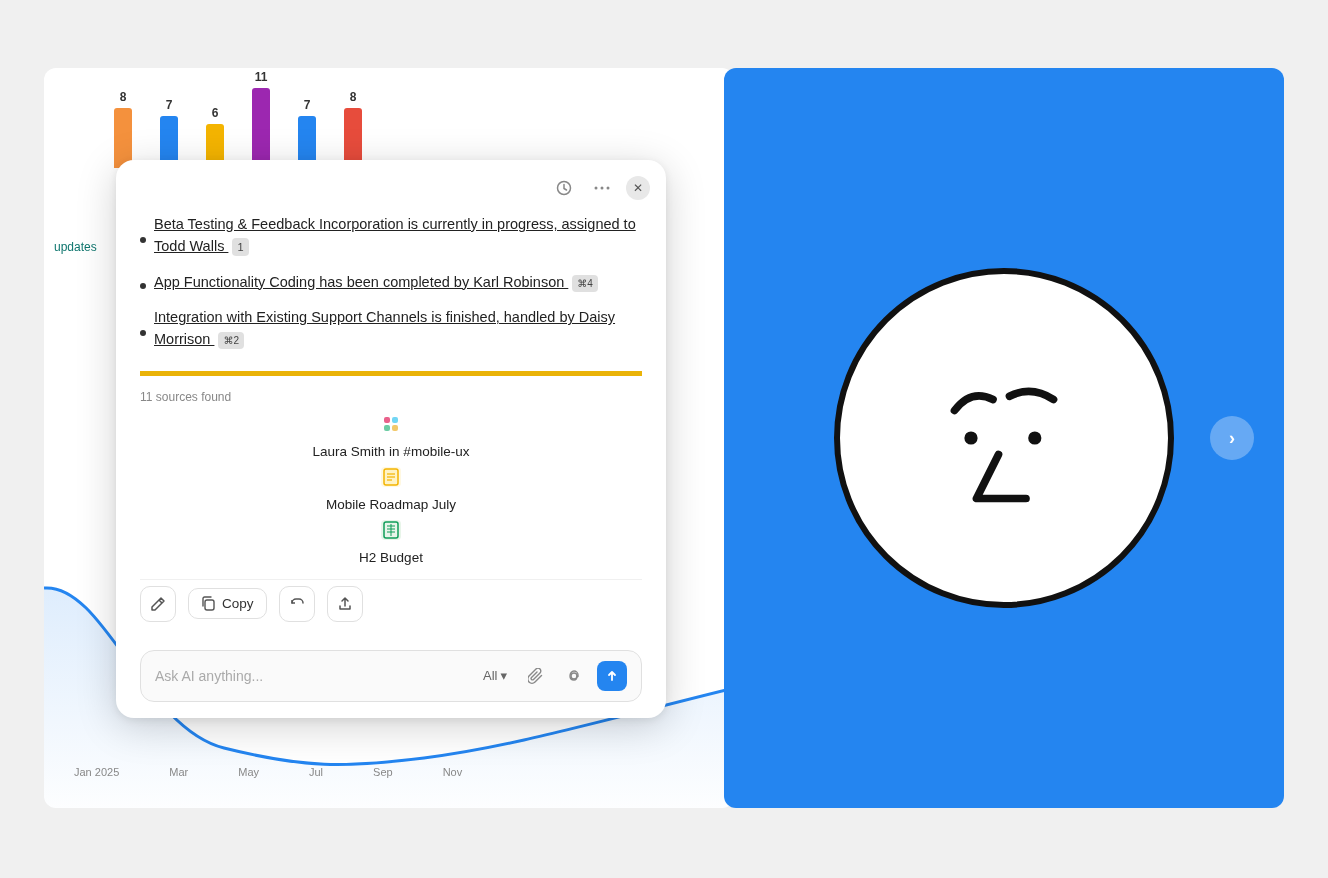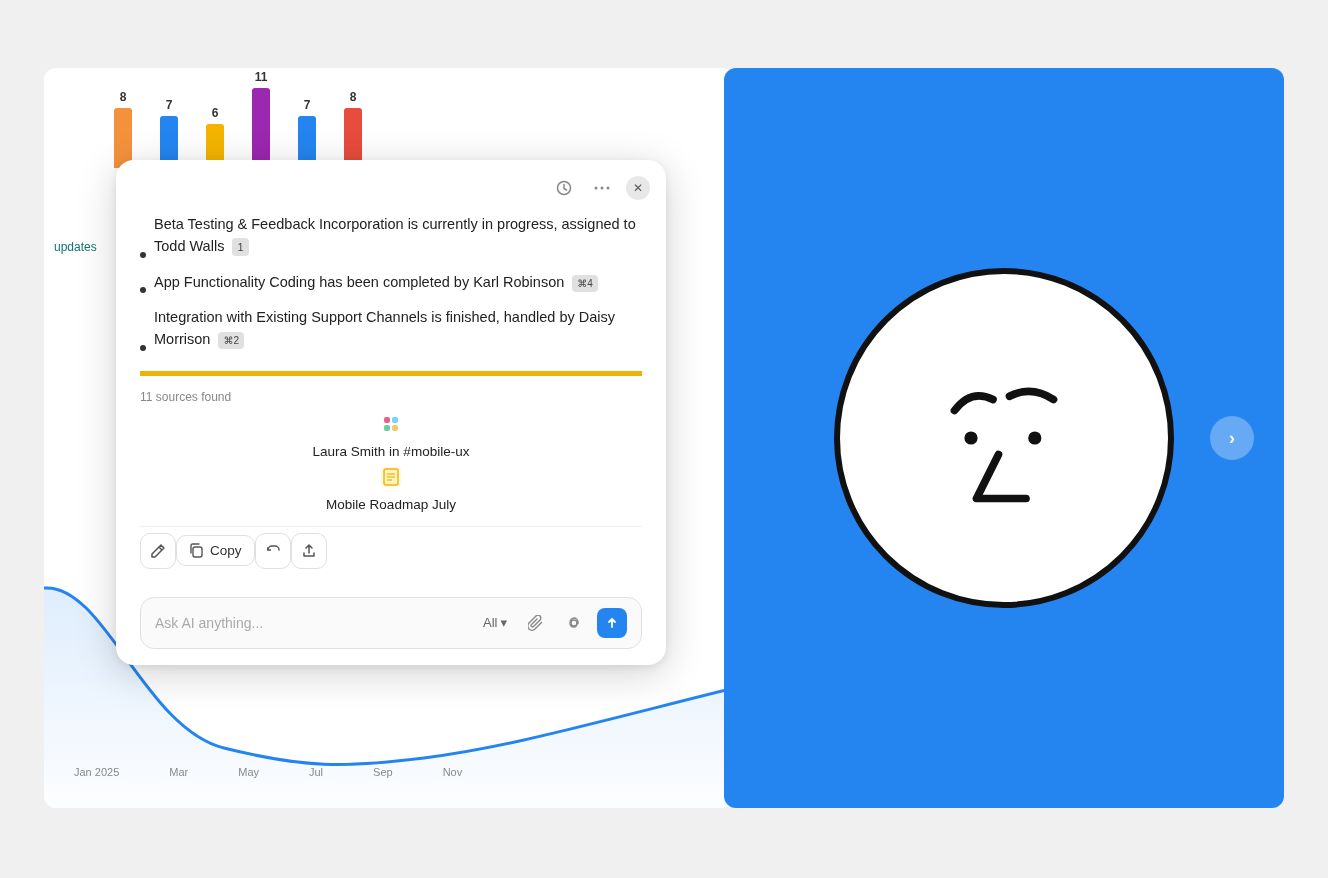--- a/index.html
+++ b/index.html
@@ -163,26 +163,27 @@
     }
 
     .bullet-list {
       list-style: none;
       padding: 0;
       margin-bottom: 20px;
     }
 
     .bullet-list li {
       display: flex;
-      align-items: flex-end;
+      align-items: center;
       gap: 8px;
       margin-bottom: 14px;
       font-size: 14.5px;
       color: #222;
       line-height: 1.5;
+      text-decoration: underline;
     }
 
     .bullet-dot {
       flex-shrink: 0;
       width: 6px;
       height: 6px;
       border-radius: 50%;
       background: #333;
       margin-top: 8px;
     }
@@ -250,21 +251,21 @@
 
     .source-sheet {
       color: #0F9D58;
       background: #e8f5e9;
     }
 
     
     .action-toolbar {
       display: flex;
       align-items: center;
-      gap: 0;
+      gap: 12px;
       padding: 6px 0 28px;
       border-top: 1px solid #f0f0f0;
       margin-top: 4px;
     }
 
     .toolbar-btn {
       display: flex;
       align-items: center;
       gap: 6px;
       padding: 7px 12px;
@@ -518,20 +519,32 @@
         <div class="source-icon source-doc">
           <svg width="16" height="18" viewBox="0 0 16 18" fill="none" xmlns="http://www.w3.org/2000/svg">
             <rect x="1" y="1" width="14" height="16" rx="2" fill="#FFF3C4" stroke="#F4B400" stroke-width="1.5"></rect>
             <line x1="4" y1="6" x2="12" y2="6" stroke="#F4B400" stroke-width="1.2"></line>
             <line x1="4" y1="9" x2="12" y2="9" stroke="#F4B400" stroke-width="1.2"></line>
             <line x1="4" y1="12" x2="9" y2="12" stroke="#F4B400" stroke-width="1.2"></line>
           </svg>
         </div>
         <span>Mobile Roadmap July</span>
       </div>
+      <div class="source-item">
+        <div class="source-icon source-sheet">
+          <svg width="16" height="18" viewBox="0 0 16 18" fill="none" xmlns="http://www.w3.org/2000/svg">
+            <rect x="1" y="1" width="14" height="16" rx="2" fill="#E8F5E9" stroke="#0F9D58" stroke-width="1.5"></rect>
+            <line x1="4" y1="5" x2="12" y2="5" stroke="#0F9D58" stroke-width="1.0"></line>
+            <line x1="4" y1="8" x2="12" y2="8" stroke="#0F9D58" stroke-width="1.0"></line>
+            <line x1="4" y1="11" x2="12" y2="11" stroke="#0F9D58" stroke-width="1.0"></line>
+            <line x1="8" y1="3" x2="8" y2="15" stroke="#0F9D58" stroke-width="1.0"></line>
+          </svg>
+        </div>
+        <span>H2 Budget</span>
+      </div>
     </div>
 
     <div class="action-toolbar">
       <button class="toolbar-icon-btn">
         <svg width="16" height="16" viewBox="0 0 16 16" fill="none" xmlns="http://www.w3.org/2000/svg">
           <path d="M11 2L14 5L5 14H2V11L11 2Z" stroke="#555" stroke-width="1.5" stroke-linejoin="round" fill="none"></path>
           <line x1="9" y1="4" x2="12" y2="7" stroke="#555" stroke-width="1.5"></line>
         </svg>
       </button>
       <button class="toolbar-btn">

